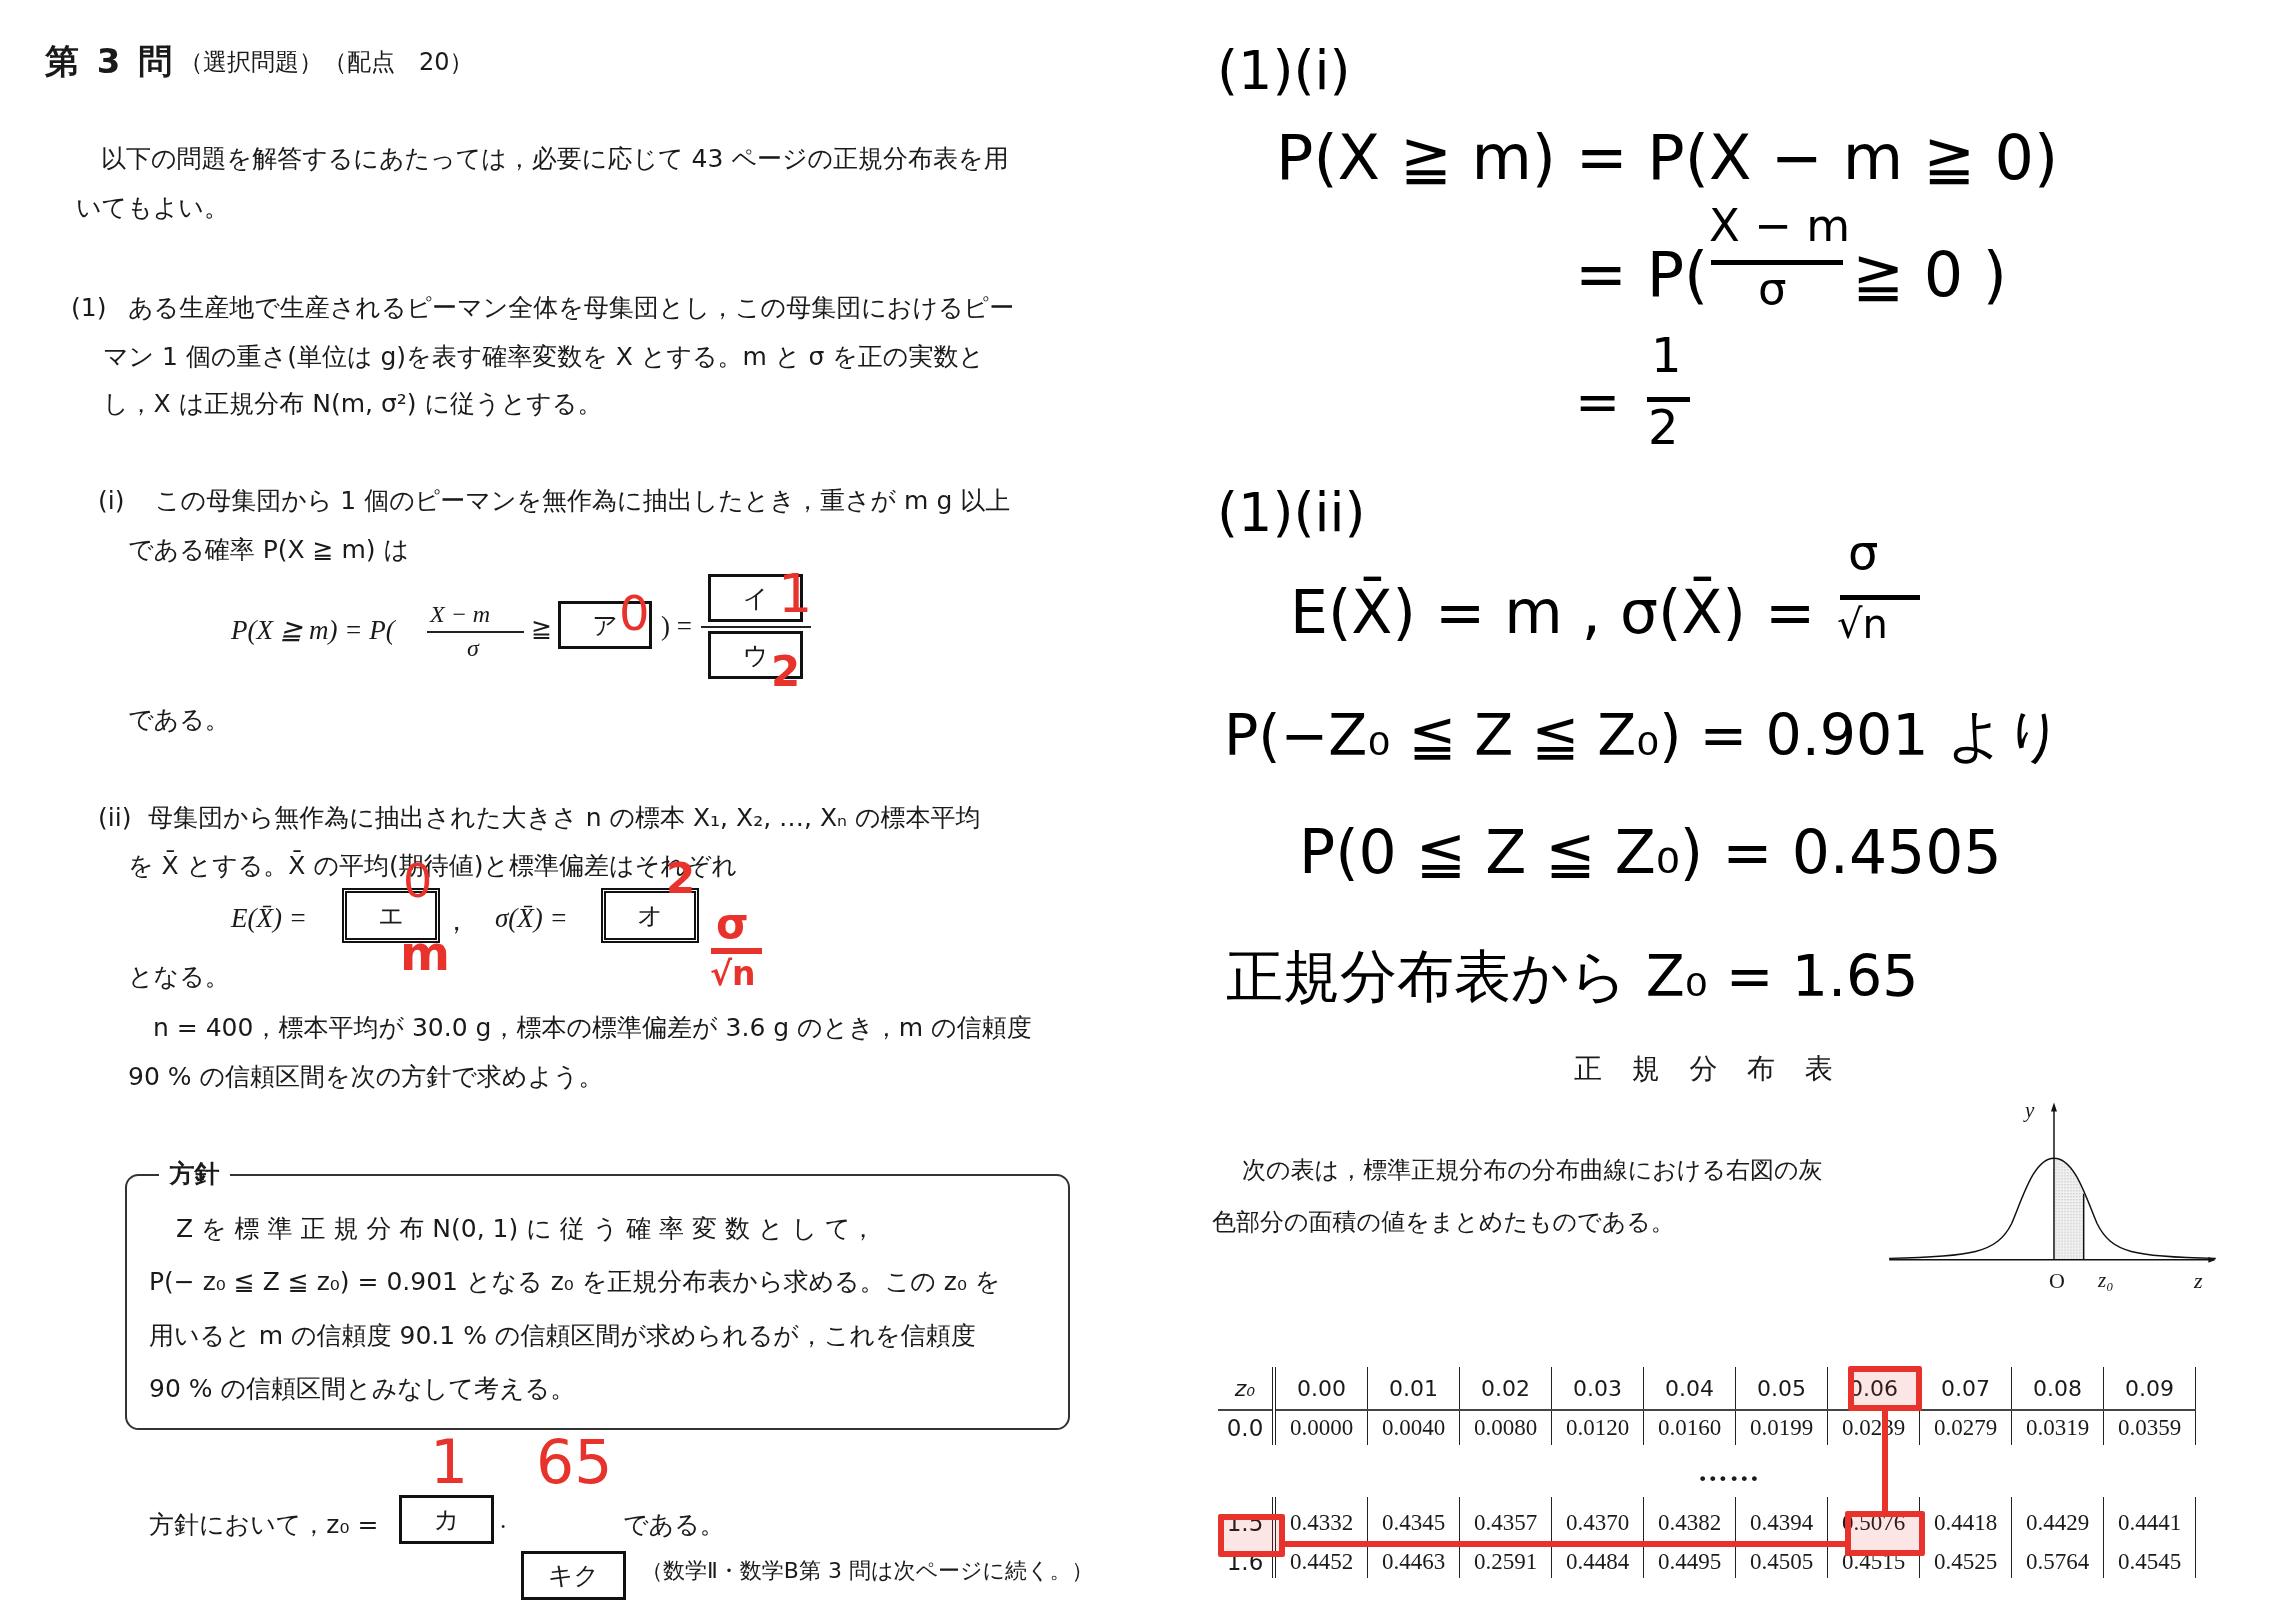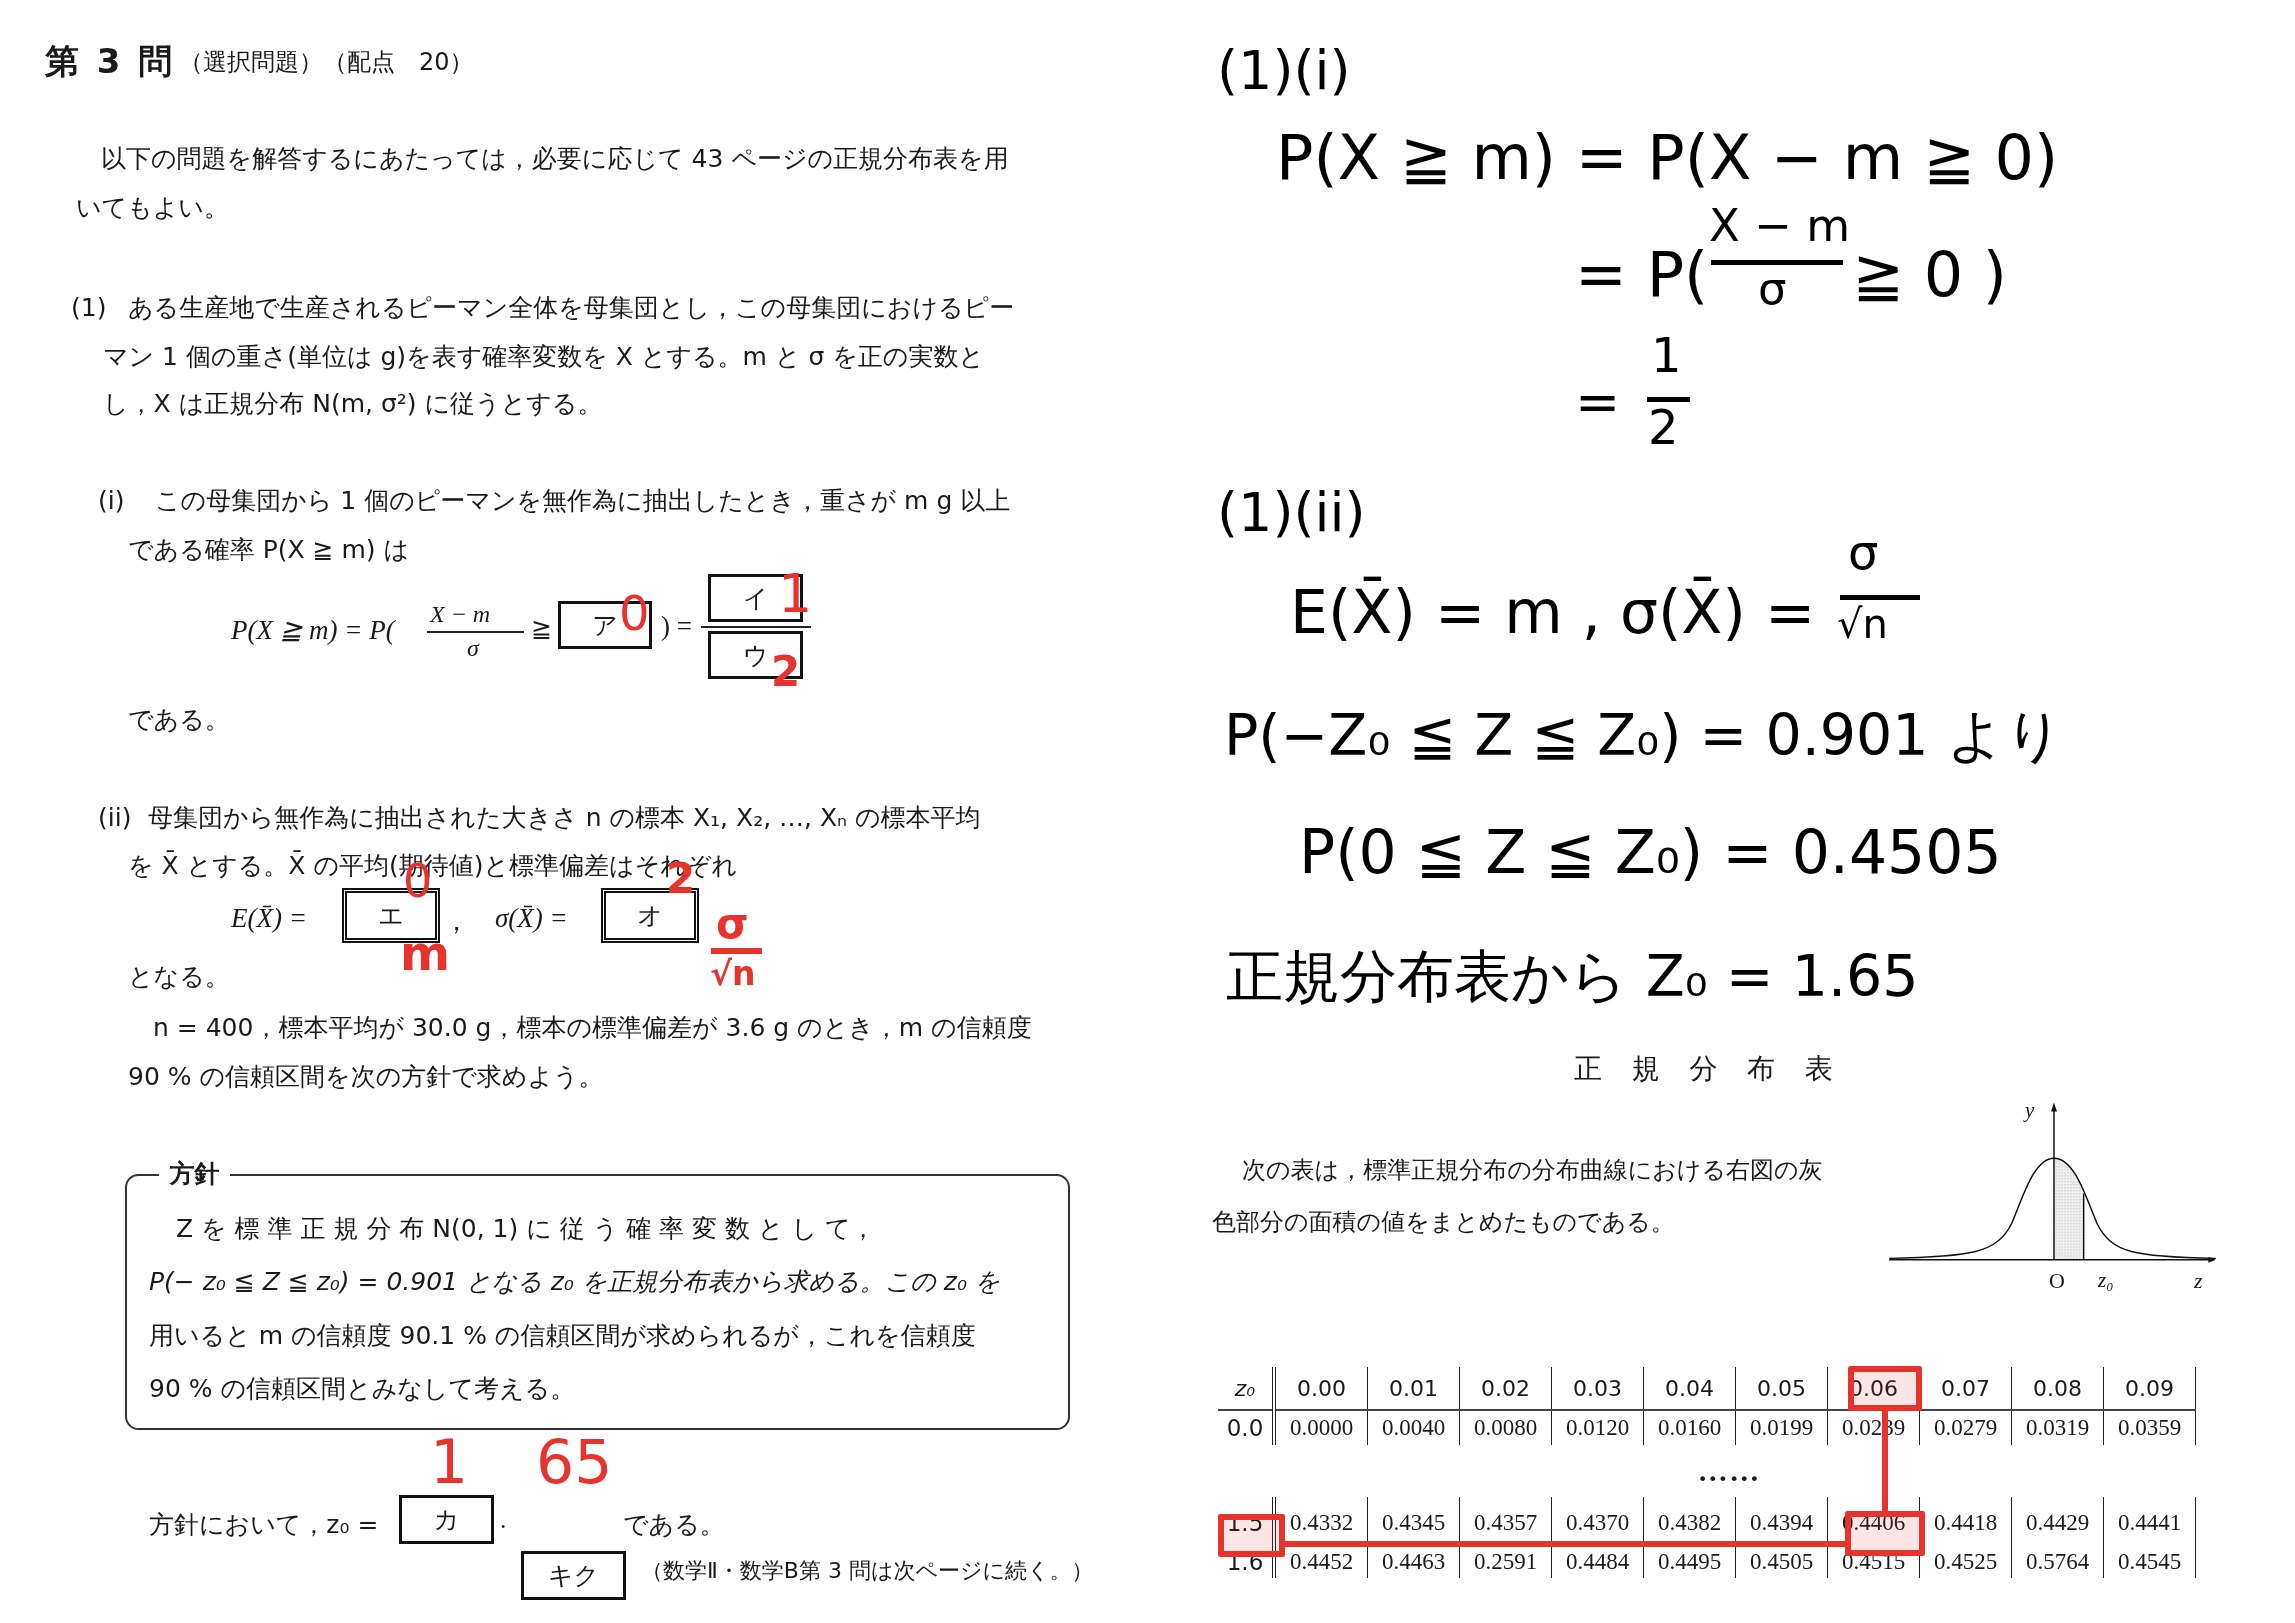--- a/index.html
+++ b/index.html
@@ -97,21 +97,21 @@
 <div class="redline" style="left:711px; top:948px; width:51px; height:6px;"></div>
 <div class="abs redhand" style="left:710px; top:954px; font-size:33px;">√n</div>
 
 <div class="abs para jp" style="left:128px; top:952px;">となる。</div>
 <div class="abs para jp" style="left:153px; top:1003px;">n = 400，標本平均が 30.0 g，標本の標準偏差が 3.6 g のとき，m の信頼度</div>
 <div class="abs para jp" style="left:128px; top:1052px;">90 % の信頼区間を次の方針で求めよう。</div>
 
 <div class="abs policy"></div>
 <div class="abs policy-label jp">方針</div>
 <div class="abs para jp" style="left:176px; top:1204px;">Z を 標 準 正 規 分 布 N(0, 1) に 従 う 確 率 変 数 と し て，</div>
-<div class="abs para jp" style="left:149px; top:1257px;font-style:italic;">P(− z₀ ≦ Z ≦ z₀) = 0.901 となる z₀ を正規分布表から求める。この z₀ を</div>
+<div class="abs para jp" style="left:149px; top:1257px;">P(− z₀ ≦ Z ≦ z₀) = 0.901 となる z₀ を正規分布表から求める。この z₀ を</div>
 <div class="abs para jp" style="left:149px; top:1311px;">用いると m の信頼度 90.1 % の信頼区間が求められるが，これを信頼度</div>
 <div class="abs para jp" style="left:149px; top:1364px;">90 % の信頼区間とみなして考える。</div>
 
 <div class="abs para jp" style="left:149px; top:1500px;">方針において，z₀ =</div>
 <div class="answer-box jp" style="left:399px; top:1495px; width:95px; height:49px;">カ</div>
 <div class="abs serif" style="left:500px; top:1506px; font-size:25px;">.</div>
 <div class="answer-box jp" style="left:521px; top:1551px; width:105px; height:49px;font-family:Liberation Serif, serif;">キク</div>
 <div class="abs para jp" style="left:623px; top:1500px;">である。</div>
 <div class="abs redhand" style="left:430px; top:1427px; font-size:60px; font-weight:normal;">1</div>
 <div class="abs redhand" style="left:536px; top:1427px; font-size:60px; font-weight:normal;">65</div>
@@ -199,21 +199,21 @@
     <td colspan="11" style="text-align:center; font-size:30px; font-weight:bold; padding-left:45px; letter-spacing:1.5px;">……</td>
   </tr>
   <tr class="r15">
     <td class="z zsep jp">1.5</td>
     <td class="cell">0.4332</td>
     <td class="cell">0.4345</td>
     <td class="cell">0.4357</td>
     <td class="cell">0.4370</td>
     <td class="cell">0.4382</td>
     <td class="cell">0.4394</td>
-    <td class="cell">0.4406</td>
+    <td class="cell">0.5076</td>
     <td class="cell">0.4418</td>
     <td class="cell">0.4429</td>
     <td class="cell lastcol">0.4441</td>
   </tr>
   <tr class="r16">
     <td class="z zsep jp">1.6</td>
     <td class="cell">0.4452</td>
     <td class="cell">0.4463</td>
     <td class="cell">0.2591</td>
     <td class="cell">0.4484</td>

